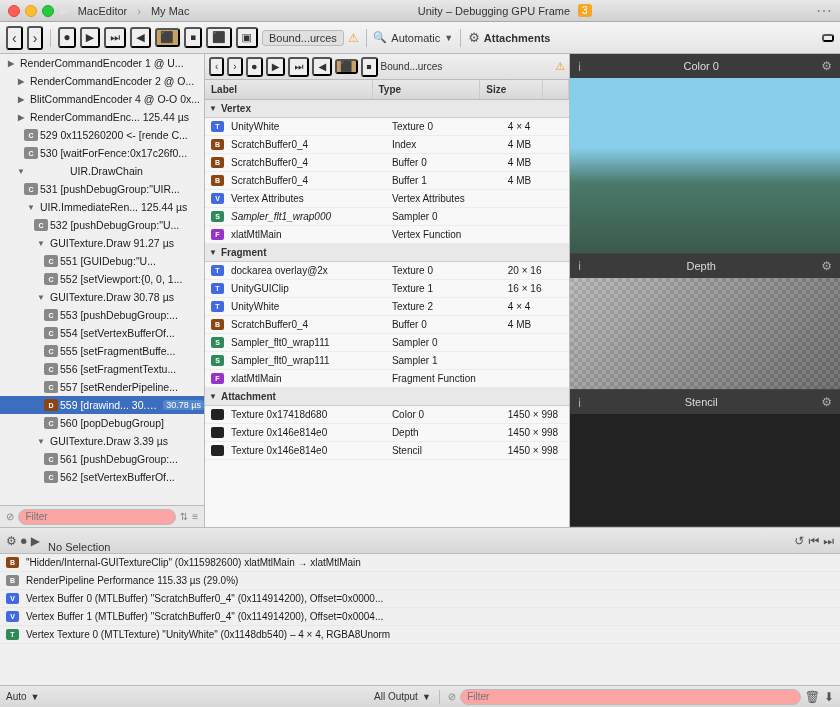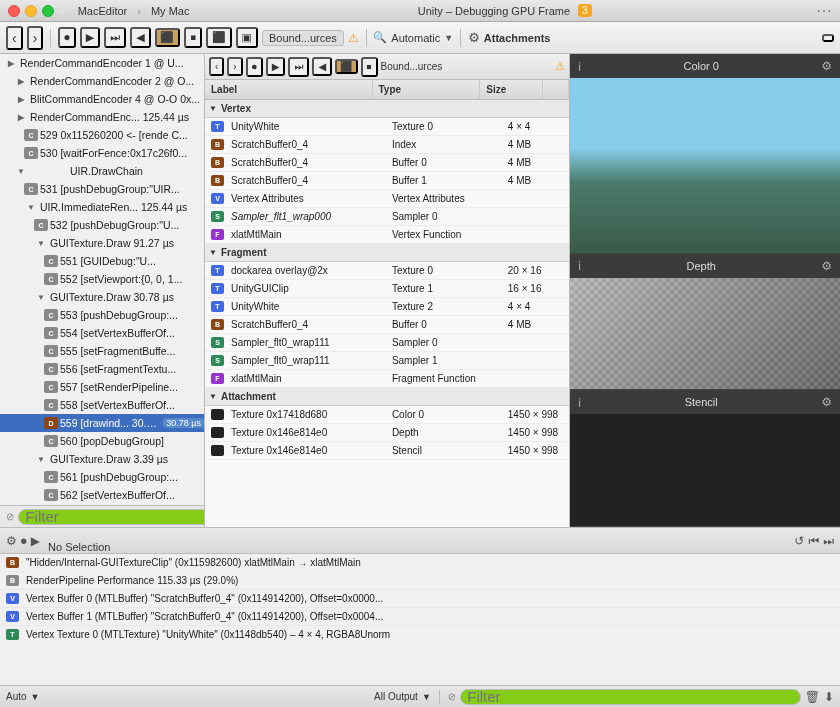--- a/index.html
+++ b/index.html
@@ -20,21 +20,21 @@
     .toolbar-sep { width: 1px; height: 18px; background: #bbb; margin: 0 3px; }
 
     
     .left-panel { width: 205px; min-width: 205px; background: #f0f0f0; border-right: 1px solid #bbb; overflow-y: auto; display: flex; flex-direction: column; }
     .left-panel-content { flex: 1; overflow-y: auto; }
 
     .tree-item { height: 18px; display: flex; align-items: center; padding-left: 4px; color: #1a1a1a; font-size: 10.5px; cursor: pointer; white-space: nowrap; overflow: hidden; }
     .tree-item.selected { background: #3d6dbf; color: white; }
 
     .left-filter { height: 22px; background: #e8e8e8; border-top: 1px solid #bbb; display: flex; align-items: center; padding: 0 6px; gap: 4px; }
-    .filter-input { flex: 1; height: 16px; border: 1px solid #bbb; border-radius: 8px; padding: 0 6px; font-size: 15px; background: #84cc16; }
+    .filter-input { flex: 1; height: 16px; border: 1px solid #bbb; border-radius: 8px; padding: 0 6px; font-size: 10px; background: #fca5a5; }
 
     
     .mid-panel { flex: 1; background: #f8f8f8; display: flex; flex-direction: column; border-right: 1px solid #bbb; overflow: hidden; }
 
     
     .mid-toolbar { height: 26px; background: linear-gradient(#f0f0f0, #e0e0e0); border-bottom: 1px solid #bbb; display: flex; align-items: center; padding: 0 4px; gap: 3px; }
     .mid-toolbar-btn { font-size: 10px; color: #333; padding: 2px 4px; border-radius: 3px; cursor: pointer; }
     .breadcrumb { flex: 1; font-size: 10px; color: #333; display: flex; align-items: center; gap: 3px; }
 
     
@@ -222,25 +222,20 @@
           <div class="tree-item">
             <span style="display: inline-block; width: 40px; flex-shrink: 0;"></span>
             <span style="width: 14px; height: 12px; display: inline-flex; align-items: center; justify-content: center; border-radius: 2px; font-size: 7px; flex-shrink: 0; font-weight: bold; margin-right: 2px; background: rgb(136, 136, 136); color: white;">C</span>
             <span style="overflow: hidden; text-overflow: ellipsis; flex: 1 1 0%; font-size: 10.5px;">556 [setFragmentTextu...</span>
           </div>
           <div class="tree-item">
             <span style="display: inline-block; width: 40px; flex-shrink: 0;"></span>
             <span style="width: 14px; height: 12px; display: inline-flex; align-items: center; justify-content: center; border-radius: 2px; font-size: 7px; flex-shrink: 0; font-weight: bold; margin-right: 2px; background: rgb(136, 136, 136); color: white;">C</span>
             <span style="overflow: hidden; text-overflow: ellipsis; flex: 1 1 0%; font-size: 10.5px;">557 [setRenderPipeline...</span>
           </div>
-          <div class="tree-item">
-            <span style="display: inline-block; width: 40px; flex-shrink: 0;"></span>
-            <span style="width: 14px; height: 12px; display: inline-flex; align-items: center; justify-content: center; border-radius: 2px; font-size: 7px; flex-shrink: 0; font-weight: bold; margin-right: 2px; background: rgb(136, 136, 136); color: white;">C</span>
-            <span style="overflow: hidden; text-overflow: ellipsis; flex: 1 1 0%; font-size: 10.5px;">558 [setVertexBufferOf...</span>
-          </div>
           <div class="tree-item selected">
             <span style="display: inline-block; width: 40px; flex-shrink: 0;"></span>
             <span style="width: 14px; height: 12px; display: inline-flex; align-items: center; justify-content: center; border-radius: 2px; font-size: 7px; flex-shrink: 0; font-weight: bold; margin-right: 2px; background: rgb(139, 69, 19); color: white;">D</span>
             <span style="overflow: hidden; text-overflow: ellipsis; flex: 1 1 0%; font-size: 10.5px;">559 [drawind... 30.78 µs</span>
             <span style="font-size: 9px; background: rgb(85, 136, 204); color: white; border-radius: 3px; padding: 0px 3px; margin-left: 2px; flex-shrink: 0;">30.78 µs</span>
           </div>
           <div class="tree-item">
             <span style="display: inline-block; width: 40px; flex-shrink: 0;"></span>
             <span style="width: 14px; height: 12px; display: inline-flex; align-items: center; justify-content: center; border-radius: 2px; font-size: 7px; flex-shrink: 0; font-weight: bold; margin-right: 2px; background: rgb(136, 136, 136); color: white;">C</span>
             <span style="overflow: hidden; text-overflow: ellipsis; flex: 1 1 0%; font-size: 10.5px;">560 [popDebugGroup]</span>

